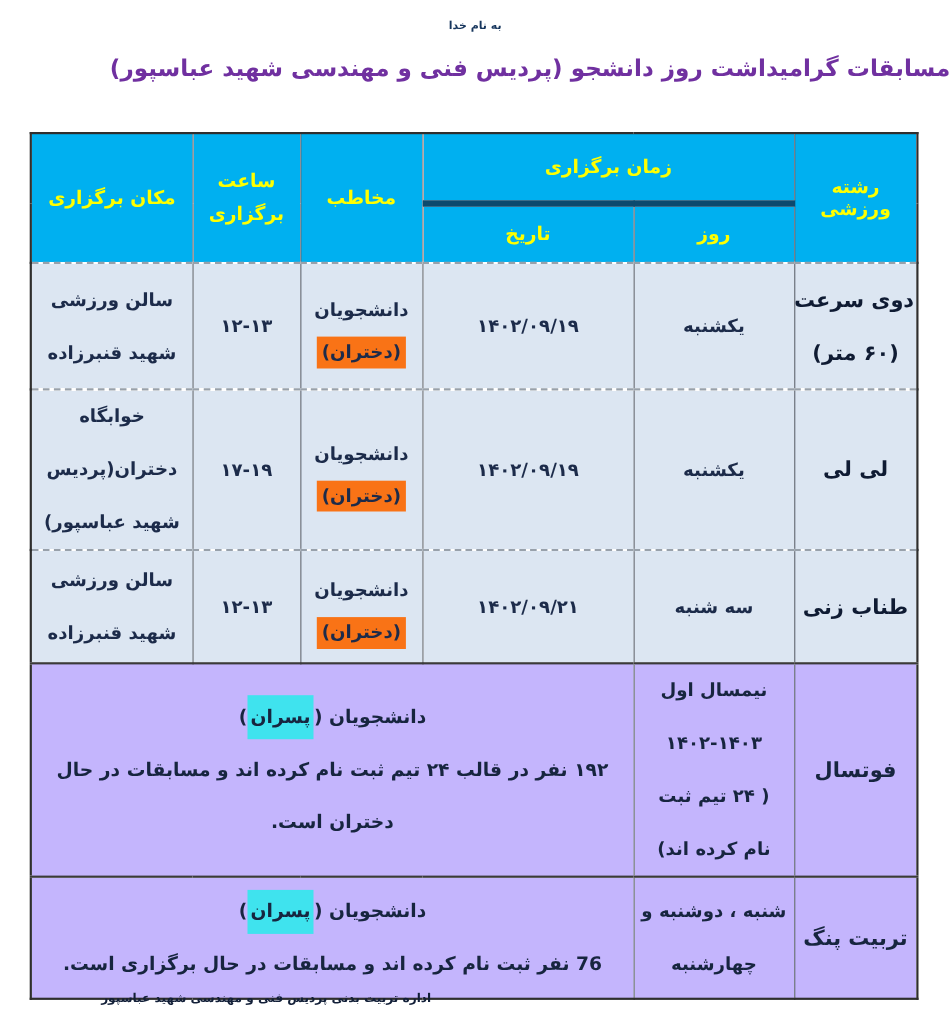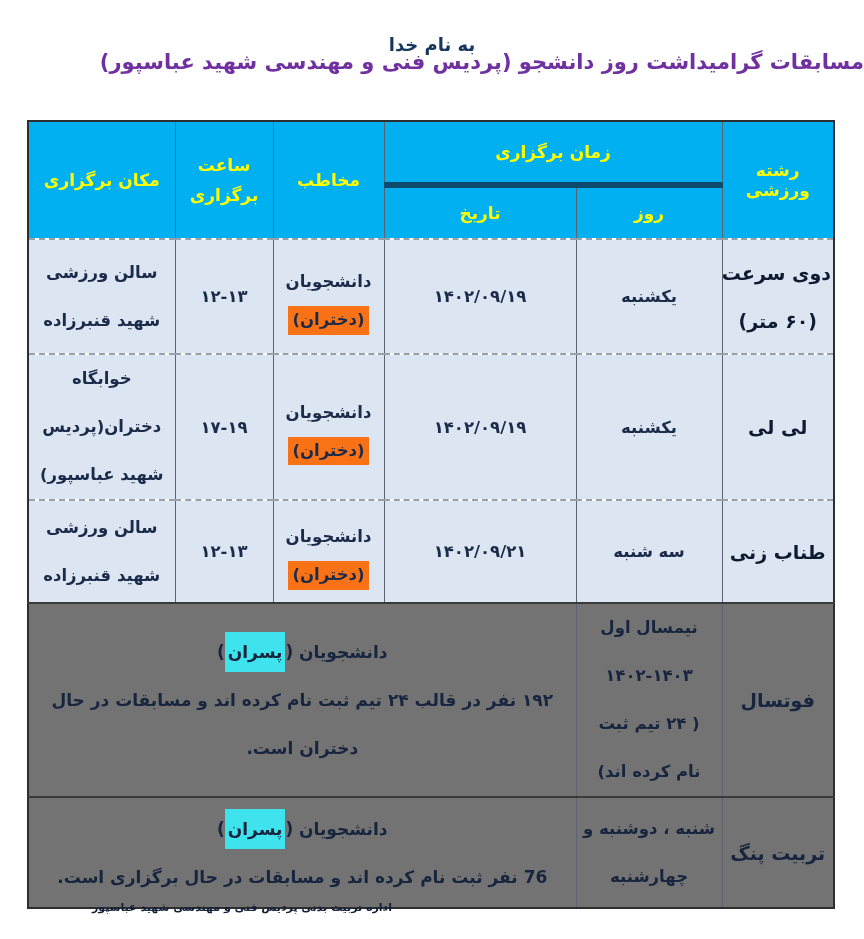--- a/index.html
+++ b/index.html
@@ -5,23 +5,23 @@
   html,body{margin:0;padding:0;}
   body{
     width:864px;height:939px;
     background:#ffffff;
     font-family:"DejaVu Sans", sans-serif;
     position:relative;
     direction:rtl;
     overflow:hidden;
   }
   .bismillah{
-    position:absolute;top:34px;left:0;right:0;
+    position:absolute;top:18px;left:0;right:0;
     text-align:center;
-    font-size:18px;font-weight:bold;color:#17365d;
+    font-size:10px;font-weight:bold;color:#17365d;
   }
   .main-title{
     position:absolute;top:50px;left:0;right:0;
     font-size:21px;font-weight:bold;color:#7030a0;
   }
   .tablewrap{
     position:absolute;top:120px;left:29px;
     width:806px;
   }
   table.comp{
@@ -53,21 +53,21 @@
     background:#dce6f2;
     color:#1c2b4a;
     font-size:16.5px;font-weight:bold;
   }
   tr.datarow td{border-top:2px dashed #98a1ab;}
   td.sportcell{
     font-size:19px;
     color:#0f1b33;
     font-weight:bold;
   }
-  td.green{background:#737373;color:#17253f;margin-top:20px;}
+  td.green{background:#c4b5fd;color:#17253f;margin-top:20px;}
   tr.thicktop td{border-top:2px solid #3a3a3a;}
   .line{line-height:48px;white-space:nowrap;}
   .hl-yellow{
     background:#f97316;
     padding:2px 4px;
     display:inline-block;
     line-height:1.5;
   }
   .hl-cyan{
     background:#3fe3ee;

